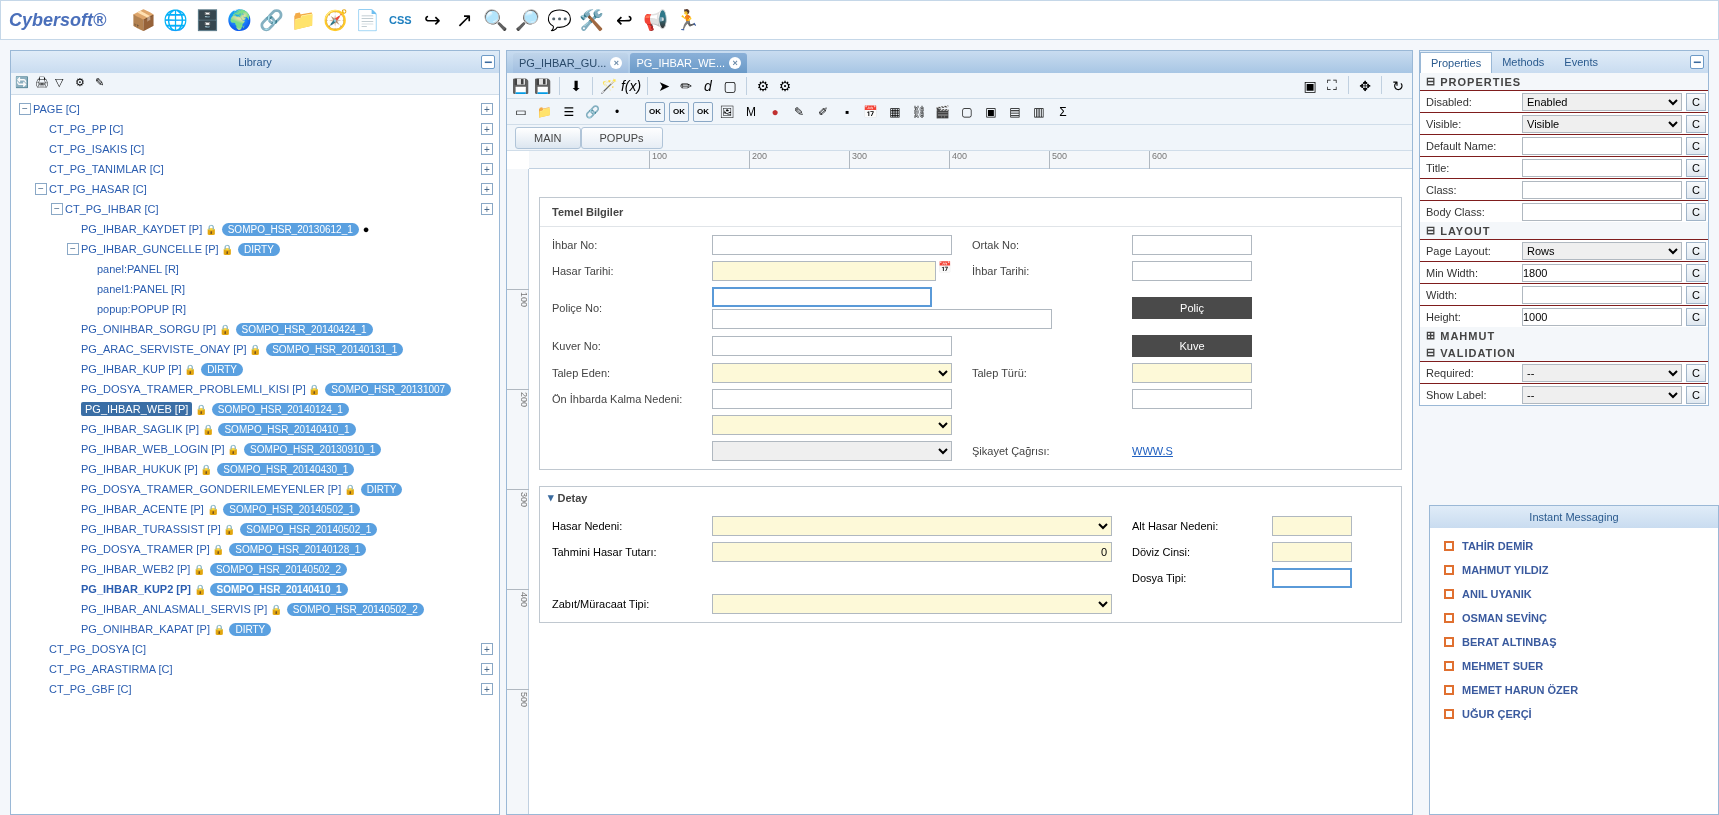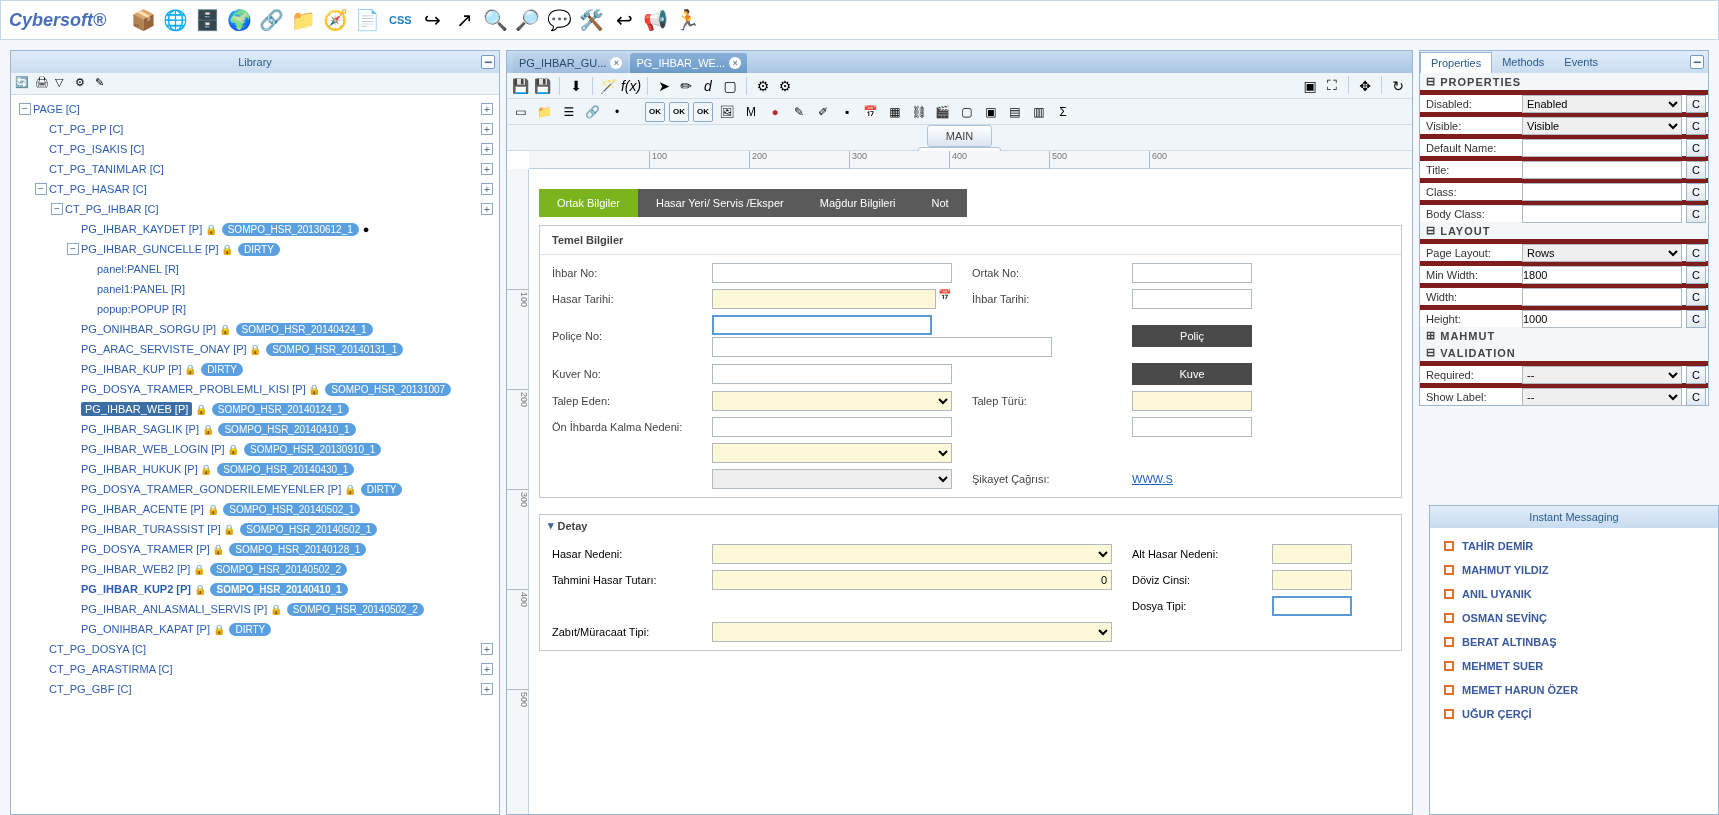--- a/index.html
+++ b/index.html
@@ -33,21 +33,21 @@
 .tab.inactive{background:linear-gradient(#c0d5ea,#a0bee0);color:#2a4a6a;}
 .tab.active{background:linear-gradient(#8ab0d8,#6a9ac8);color:#fff;}
 .tab .close{background:#fff;color:#6a8aa8;border-radius:50%;width:12px;height:12px;display:inline-flex;align-items:center;justify-content:center;font-size:9px;font-weight:bold;}
 .ed-toolbar{height:26px;background:#f0f5fa;border-bottom:1px solid #d0dde9;display:flex;align-items:center;padding:0 4px;gap:2px;}
 .ed-toolbar .sep{width:1px;height:18px;background:#c0d0e0;margin:0 4px;}
 .ed-toolbar .btn{width:20px;height:20px;display:inline-flex;align-items:center;justify-content:center;cursor:pointer;font-size:14px;}
 .ed-toolbar .right{margin-left:auto;display:flex;gap:2px;}
 .ed-toolbar2{height:26px;background:#f0f5fa;border-bottom:1px solid #d0dde9;display:flex;align-items:center;padding:0 4px;gap:4px;}
 .ed-toolbar2 .btn{width:20px;height:20px;display:inline-flex;align-items:center;justify-content:center;cursor:pointer;font-size:12px;border:1px solid transparent;}
 .ed-toolbar2 .btn.ok{border:1px solid #8aa8c6;border-radius:2px;font-size:8px;font-weight:bold;}
-.subtabs{height:26px;background:#f0f5fa;border-bottom:1px solid #d0dde9;display:flex;align-items:center;padding:0 8px;flex-direction:column;}
+.subtabs{height:26px;background:#f0f5fa;border-bottom:1px solid #d0dde9;display:flex;align-items:center;padding:0 8px;}
 .subtab{padding:4px 18px;border:1px solid #b0c4d8;border-radius:3px;background:linear-gradient(#fefeff,#e6edf5);cursor:pointer;color:#444;}
 .subtab.active{background:linear-gradient(#fff,#dce6f0);}
 .ruler-area{flex:1;position:relative;overflow:hidden;}
 .ruler-h{position:absolute;top:0;left:22px;right:0;height:18px;background:#f4f7fa;border-bottom:1px solid #c0d0e0;}
 .ruler-h .tick{position:absolute;top:0;height:18px;border-left:1px solid #b0b8c0;font-size:9px;color:#777;padding-left:2px;}
 .ruler-v{position:absolute;top:18px;left:0;width:22px;bottom:0;background:#f4f7fa;border-right:1px solid #c0d0e0;}
 .ruler-v .tick{position:absolute;left:0;width:22px;border-top:1px solid #b0b8c0;font-size:9px;color:#777;writing-mode:vertical-rl;padding-top:2px;}
 .canvas{position:absolute;top:18px;left:22px;right:0;bottom:0;overflow:auto;background:#fff;padding:20px 10px;}
 .form-tabs{display:flex;gap:0;}
 .form-tab{padding:8px 18px;color:#fff;cursor:pointer;}
@@ -65,21 +65,21 @@
 .section2-body{padding:8px 12px;display:grid;grid-template-columns:140px 400px 120px 80px;gap:6px 20px;align-items:center;}
 .section2-body input,.section2-body select{height:20px;border:1px solid #b0b8c0;padding:0 4px;width:100%;}
 .section2-body .yellow{background:#fdf9d8;}
 
 .props{width:290px;display:flex;flex-direction:column;gap:6px;}
 .props-panel{border:1px solid #9ab8d6;background:#fff;}
 .props-tabs{height:22px;background:linear-gradient(#e0ecf8,#c9dcf0);display:flex;align-items:center;position:relative;}
 .props-tab{padding:4px 10px;cursor:pointer;color:#2a5a8e;}
 .props-tab.active{background:#fff;border:1px solid #9ab8d6;border-bottom:none;margin-bottom:-1px;}
 .prop-section{padding:2px 6px;background:#f4f7fa;color:#444;font-weight:bold;letter-spacing:1px;display:flex;align-items:center;gap:4px;}
-.prop-row{display:flex;align-items:center;height:22px;border-top:5px solid #7f1d1d;}
+.prop-row{display:flex;align-items:center;height:22px;border-top:1px solid #7f1d1d;}
 .prop-row label{width:100px;padding-left:6px;color:#333;}
 .prop-row .val{flex:1;padding:0 2px;}
 .prop-row select,.prop-row input{width:100%;height:18px;border:1px solid #b0b8c0;font-size:11px;}
 .prop-row .cbtn{width:20px;height:18px;border:1px solid #a0b4c8;background:linear-gradient(#f8fafc,#e0e8f0);margin-left:2px;margin-right:2px;cursor:pointer;display:flex;align-items:center;justify-content:center;}
 
 .im-panel{border:1px solid #9ab8d6;background:#fff;position:absolute;right:0;bottom:0;width:290px;height:310px;}
 .im-list{padding:6px 10px;}
 .im-item{display:flex;align-items:center;gap:8px;padding:6px 4px;color:#3a5a9e;font-weight:bold;cursor:pointer;}
 .im-item::before{content:"";width:6px;height:6px;border:2px solid #e07030;}
 </style>
@@ -368,26 +368,20 @@
           <div class="tick" style="left: 620px;">600</div>
         </div>
       <div class="ruler-v" id="rulerv">
           <div class="tick" style="top: 120px;">100</div>
           <div class="tick" style="top: 220px;">200</div>
           <div class="tick" style="top: 320px;">300</div>
           <div class="tick" style="top: 420px;">400</div>
           <div class="tick" style="top: 520px;">500</div>
         </div>
       <div class="canvas">
-        <div class="form-tabs">
-          <div class="form-tab green">Ortak Bilgiler</div>
-          <div class="form-tab gray">Hasar Yeri/ Servis /Eksper</div>
-          <div class="form-tab gray">Mağdur Bilgileri</div>
-          <div class="form-tab gray">Not</div>
-        </div>
         <div class="form-panel">
           <div class="form-panel-title">Temel Bilgiler</div>
           <div class="form-body">
             <label>İhbar No:</label>
             <input style="">
             <label>Ortak No:</label>
             <input style="">
 
             <label>Hasar Tarihi:</label>
             <div style="display:flex;gap:2px;">

